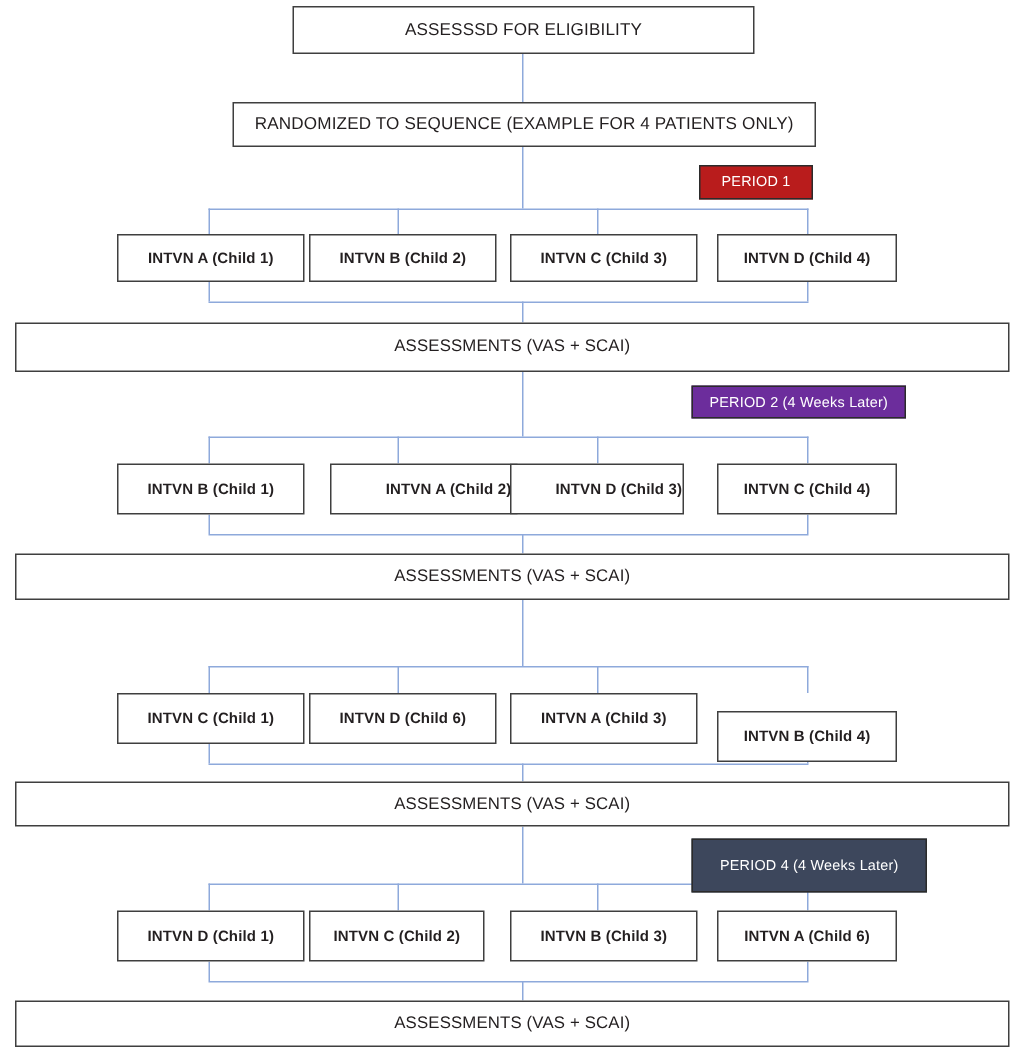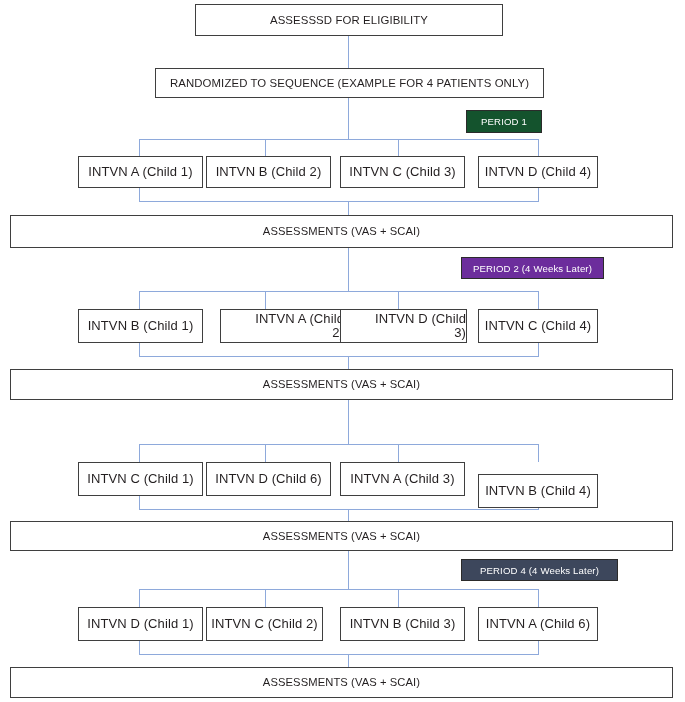--- a/index.html
+++ b/index.html
@@ -29,21 +29,21 @@
     display:flex;
     align-items:center;
     justify-content:center;
     color:#231f20;
     letter-spacing:.1px;
     text-align:right;
     line-height:1.1;
   }
   .box.wide{ font-size:11.2px; }
   .box.top{ font-size:11.4px; }
-  .box.intvn{ font-size:13px; }
+  .box.intvn{ font-size:10px;font-weight:bold; }
 
   
   .badge{
     position:absolute;
     box-sizing:border-box;
     border:1.4px solid #2b2b2b;
     display:flex;
     align-items:center;
     justify-content:center;
     color:#ffffff;
@@ -105,21 +105,21 @@
   <div class="conn v" style="left:348px;top:654px;height:13px;"></div>
 
   <div class="box top" style="left:195px;top:4px;width:308px;height:32px;">
     <span>ASSESSSD FOR ELIGIBILITY</span>
   </div>
 
   <div class="box top" style="left:155px;top:68px;width:389px;height:30px;">
     <span>RANDOMIZED TO SEQUENCE (EXAMPLE FOR 4 PATIENTS ONLY)</span>
   </div>
 
-  <div class="badge" style="left:466px;top:110px;width:76px;height:23px;background:#14532d;text-align:right;">
+  <div class="badge" style="left:466px;top:110px;width:76px;height:23px;background:#b91c1c;text-align:right;">
     <span>PERIOD 1</span>
   </div>
   <div class="box intvn" style="left:78px;top:156px;width:125px;height:32px;">
     <span>INTVN A (Child 1)</span>
   </div>
   <div class="box intvn" style="left:206px;top:156px;width:125px;height:32px;">
     <span>INTVN B (Child 2)</span>
   </div>
   <div class="box intvn" style="left:340px;top:156px;width:125px;height:32px;">
     <span>INTVN C (Child 3)</span>
@@ -133,21 +133,21 @@
 
   <div class="badge" style="left:461px;top:257px;width:143px;height:22px;background:#6c2d9c;">
     <span>PERIOD 2 (4 Weeks Later)</span>
   </div>
   <div class="box intvn" style="left:78px;top:309px;width:125px;height:34px;">
     <span>INTVN B (Child 1)</span>
   </div>
   <div class="box intvn" style="left:220px;top:309px;width:125px;height:34px;padding-left:33px;">
     <span>INTVN A (Child 2)</span>
   </div>
-  <div class="box intvn" style="left:340px;top:309px;width:127px;height:34px;padding-left:29px;">
+  <div class="box intvn" style="left:340px;top:309px;width:116px;height:34px;padding-left:29px;">
     <span>INTVN D (Child 3)</span>
   </div>
   <div class="box intvn" style="left:478px;top:309px;width:120px;height:34px;">
     <span>INTVN C (Child 4)</span>
   </div>
   <div class="box wide" style="left:10px;top:369px;width:663px;height:31px;">
     <span>ASSESSMENTS (VAS + SCAI)</span>
   </div>
 
   <div class="box intvn" style="left:78px;top:462px;width:125px;height:34px;">
@@ -159,21 +159,21 @@
   <div class="box intvn" style="left:340px;top:462px;width:125px;height:34px;">
     <span>INTVN A (Child 3)</span>
   </div>
   <div class="box intvn" style="left:478px;top:462px;width:120px;height:34px;margin-top:12px;">
     <span>INTVN B (Child 4)</span>
   </div>
   <div class="box wide" style="left:10px;top:521px;width:663px;height:30px;">
     <span>ASSESSMENTS (VAS + SCAI)</span>
   </div>
 
-  <div class="badge" style="left:461px;top:559px;width:157px;height:22px;background:#3d475c;">
+  <div class="badge" style="left:461px;top:559px;width:157px;height:36px;background:#3d475c;">
     <span>PERIOD 4 (4 Weeks Later)</span>
   </div>
   <div class="box intvn" style="left:78px;top:607px;width:125px;height:34px;">
     <span>INTVN D (Child 1)</span>
   </div>
   <div class="box intvn" style="left:206px;top:607px;width:117px;height:34px;">
     <span>INTVN C (Child 2)</span>
   </div>
   <div class="box intvn" style="left:340px;top:607px;width:125px;height:34px;">
     <span>INTVN B (Child 3)</span>

